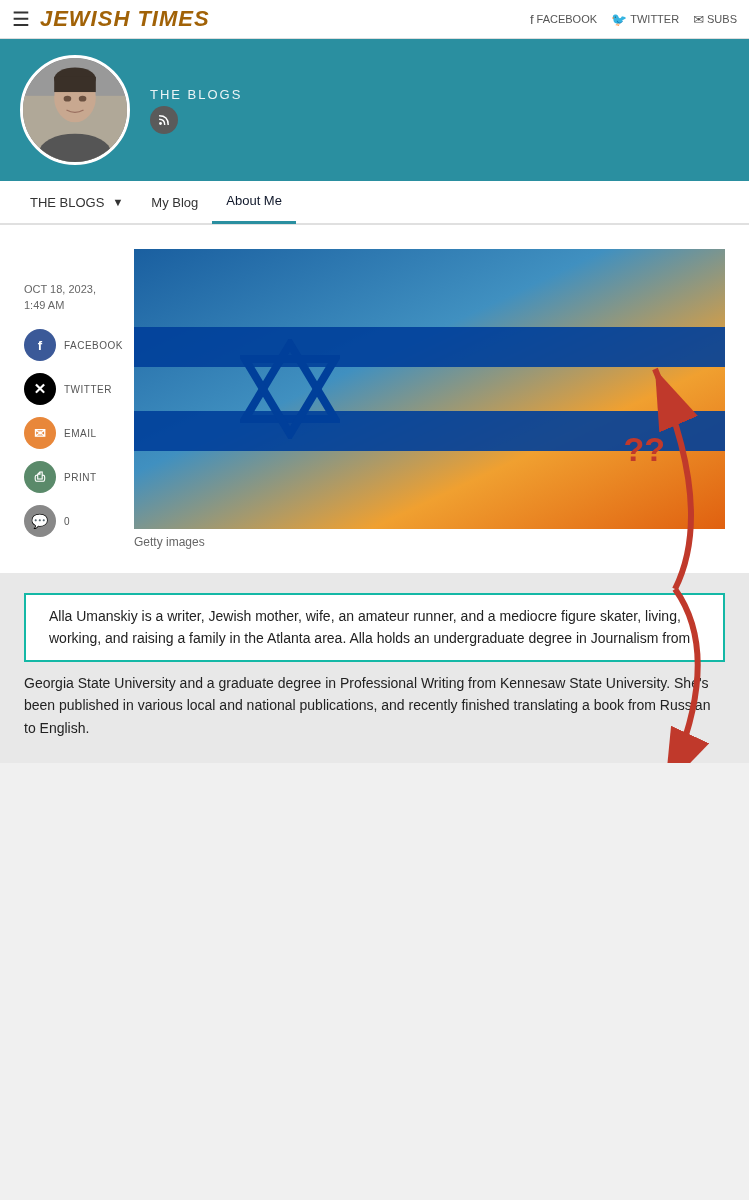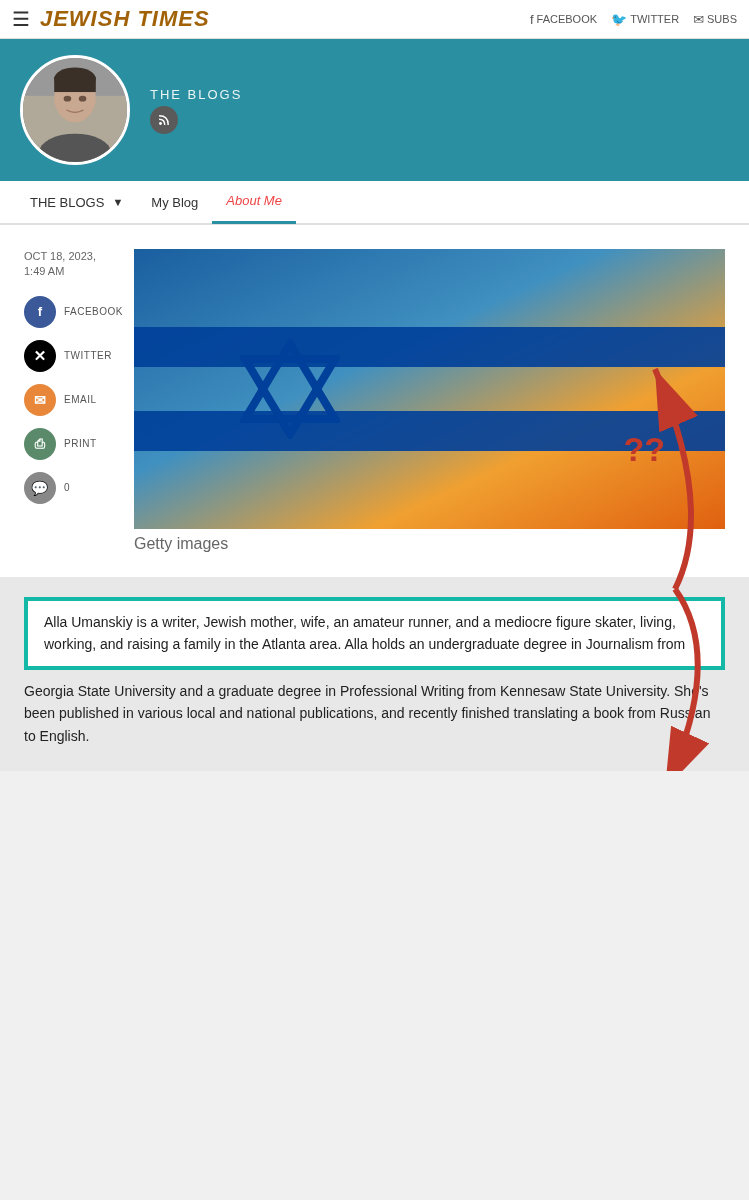--- a/index.html
+++ b/index.html
@@ -63,21 +63,21 @@
     .nav-item {
       font-size: 13px;
       color: #333;
       padding: 0 14px;
       height: 44px;
       display: flex; align-items: center;
       cursor: pointer;
       text-decoration: none;
       font-weight: 500;
     }
-    .nav-item.active { border-bottom: 3px solid #2a8fa0; color: #ef4444; font-style: italic; }
+    .nav-item.active { border-bottom: 3px solid #2a8fa0; color: #0f172a; }
     .nav-dropdown { display: flex; align-items: center; gap: 4px; }
 
     
     .main-content {
       background: white;
       padding: 24px 24px 24px 24px;
       position: relative;
     }
 
     
@@ -87,20 +87,21 @@
       color: #111;
       line-height: 1.15;
       margin-bottom: 24px;
       max-width: 420px;
     }
 
     
     .article-body {
       display: flex;
       gap: 20px;
+      align-items: flex-end;
     }
 
     
     .share-sidebar {
       width: 90px;
       flex-shrink: 0;
     }
     .date-label {
       font-size: 11px;
       color: #666;
@@ -149,40 +150,40 @@
       background: #003f9a; opacity: 0.9;
     }
     .flag-stripe-bottom {
       position: absolute; bottom: 28%; left: 0; right: 0; height: 14%;
       background: #003f9a; opacity: 0.9;
     }
     .star-of-david {
       position: absolute; left: 18%; top: 50%; transform: translateY(-50%);
       width: 100px; height: 100px;
     }
-    .image-caption { font-size: 16px; color: #666; margin-top: 6px; }
+    .image-caption { font-size: 12px; color: #666; margin-top: 6px; }
 
     
     .about-section {
       background: #e8e8e8;
       padding: 20px 24px 24px 24px;
       margin-top: 0;
     }
     .about-title {
       font-size: 13px;
       font-weight: 900;
       color: #111;
       text-transform: uppercase;
       letter-spacing: 1px;
       margin-bottom: 12px;
     }
     .about-text-box {
-      border: 4px solid #14b8a6;
+      border: 2px solid #14b8a6;
       background: white;
-      padding: 10px 16px;
+      padding: 10px 23px;
       margin-bottom: 0;
     }
     .about-text {
       font-size: 14px;
       color: #222;
       line-height: 1.6;
     }
     .about-text-continuation {
       font-size: 14px;
       color: #222;

